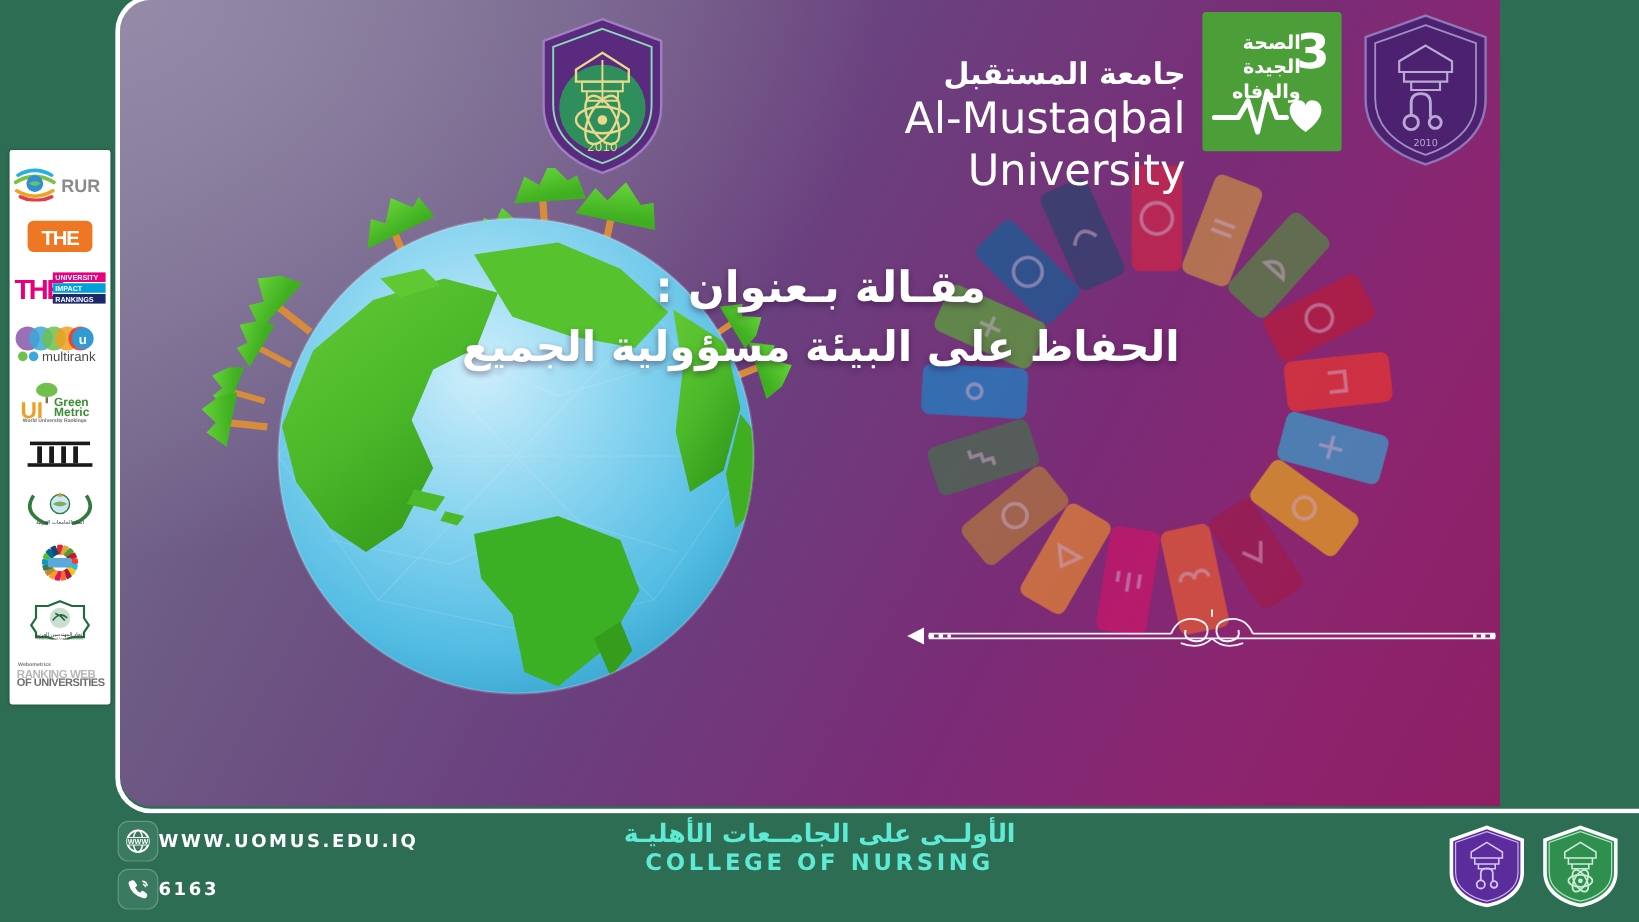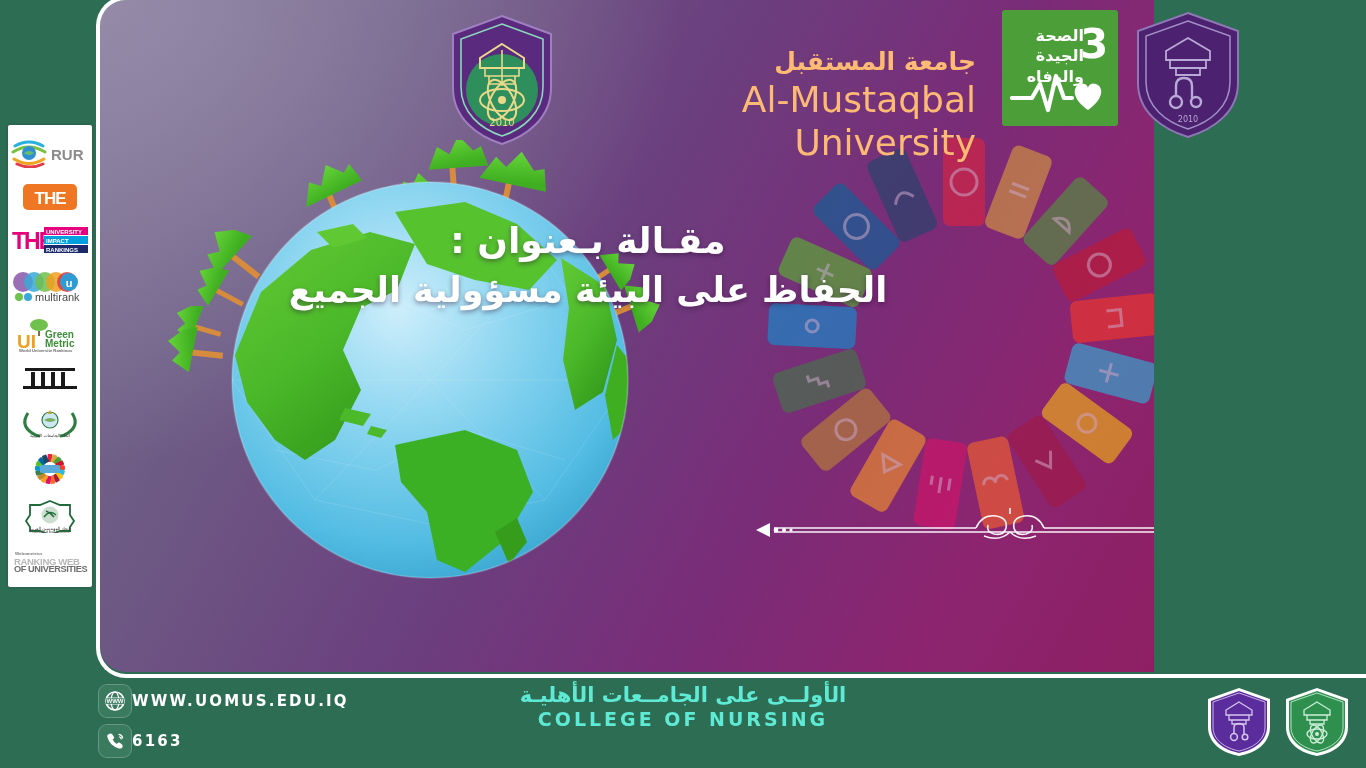--- a/index.html
+++ b/index.html
@@ -22,40 +22,40 @@
     justify-content:space-between; padding:6px 3px 8px 3px;
     box-shadow:0 0 3px rgba(0,0,0,.25);
     z-index:6;
   }
   .rank-item{ width:100%; display:flex; align-items:center; justify-content:center;
     flex:1 1 auto; }
   .rank-item svg{ display:block; }
 
   
   .panel{
-    position:absolute; left:100px; top:0; width:1054px; height:672px;
+    position:absolute; left:100px; top:0; width:1150px; height:672px;
     border-top-left-radius:26px; border-bottom-left-radius:26px;
     background:
       radial-gradient(120% 150% at 0% 0%, rgba(150,140,170,.95) 0%, rgba(150,140,170,0) 46%),
       linear-gradient(118deg,#7d7392 0%, #6d5a84 22%, #6b3f7e 46%, #7a2c77 66%, #8c2570 82%, #8e1f63 100%);
     overflow:hidden;
     z-index:4;
   }
   .panel-outline{
     position:absolute; left:96px; top:-4px; width:1274px; height:682px;
     border-top-left-radius:30px; border-bottom-left-radius:30px;
     border:4px solid #ffffff; border-right:none;
     z-index:5; pointer-events:none;
   }
 
   
   .uni-emblem{ position:absolute; left:447px; top:14px; width:110px; height:132px; z-index:9; }
   .uni-title{
-    position:absolute; left:556px; top:48px; width:420px; text-align:right;
-    color:#fdba74; z-index:9; direction:rtl;
+    position:absolute; left:568px; top:48px; width:420px; text-align:right;
+    color:#ffffff; z-index:9; direction:rtl;
   }
   .uni-title .ar{ font-size:25px; font-weight:700; letter-spacing:.3px; line-height:1.1;}
   .uni-title .en{ font-size:36px; font-weight:400; line-height:1.2; direction:ltr; text-align:right; margin-top:2px;}
 
   .sdg-badge{
     position:absolute; left:1002px; top:10px; width:116px; height:116px;
     background:#4C9F38; border-radius:3px; z-index:9;
   }
   .sdg-badge .num{
     position:absolute; right:10px; top:14px; color:#fff; font-size:40px;

